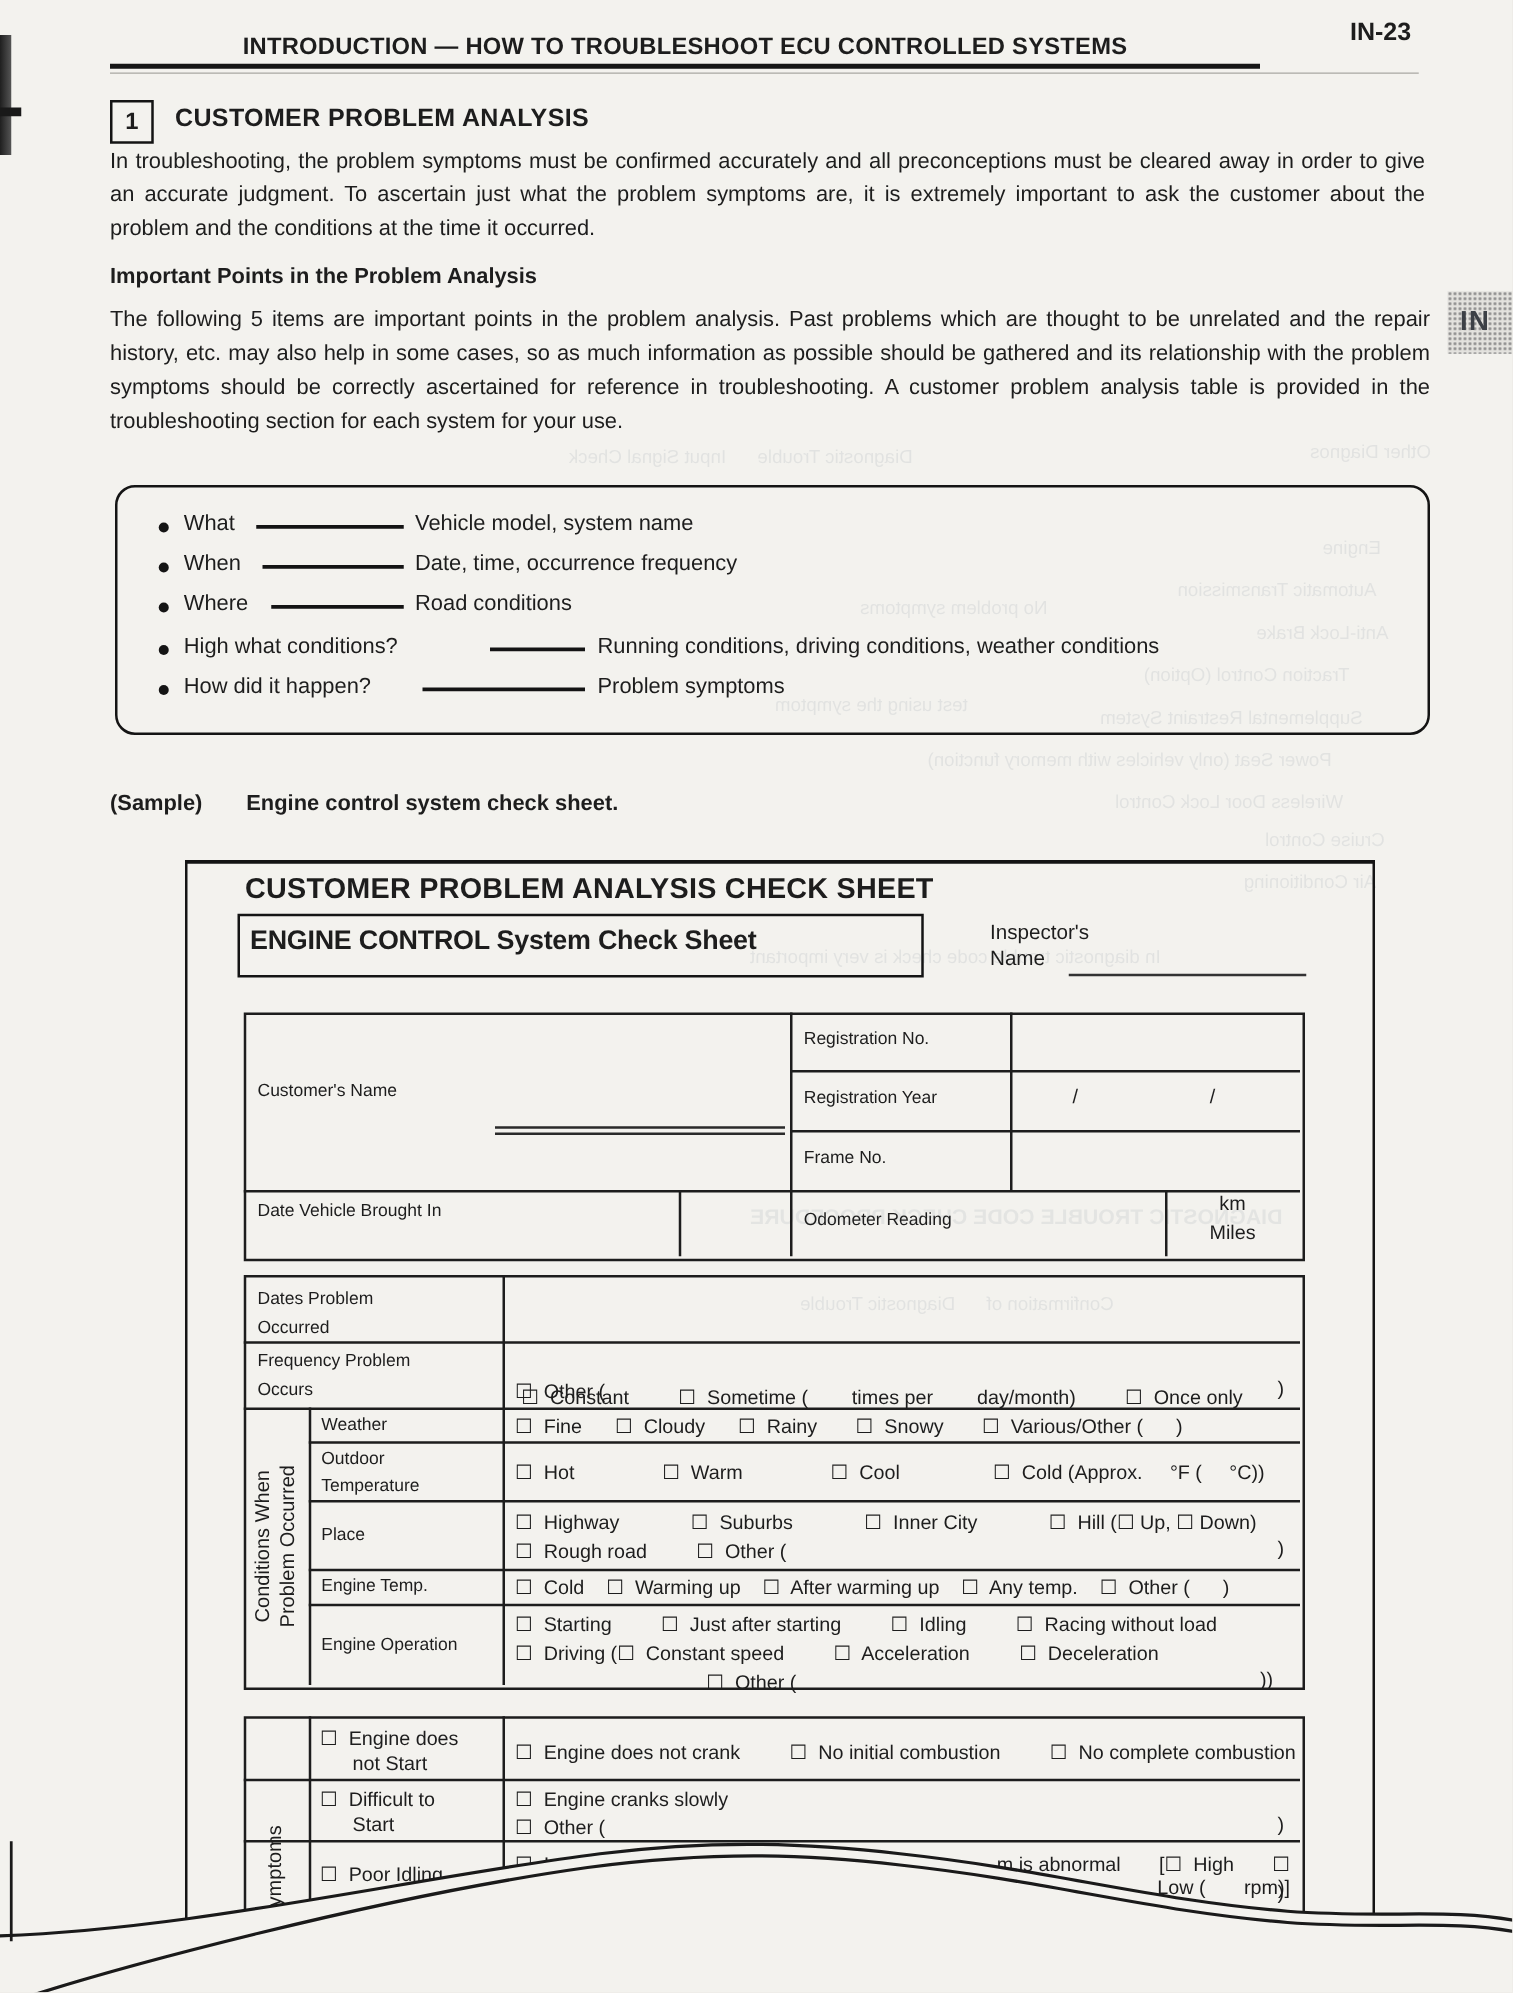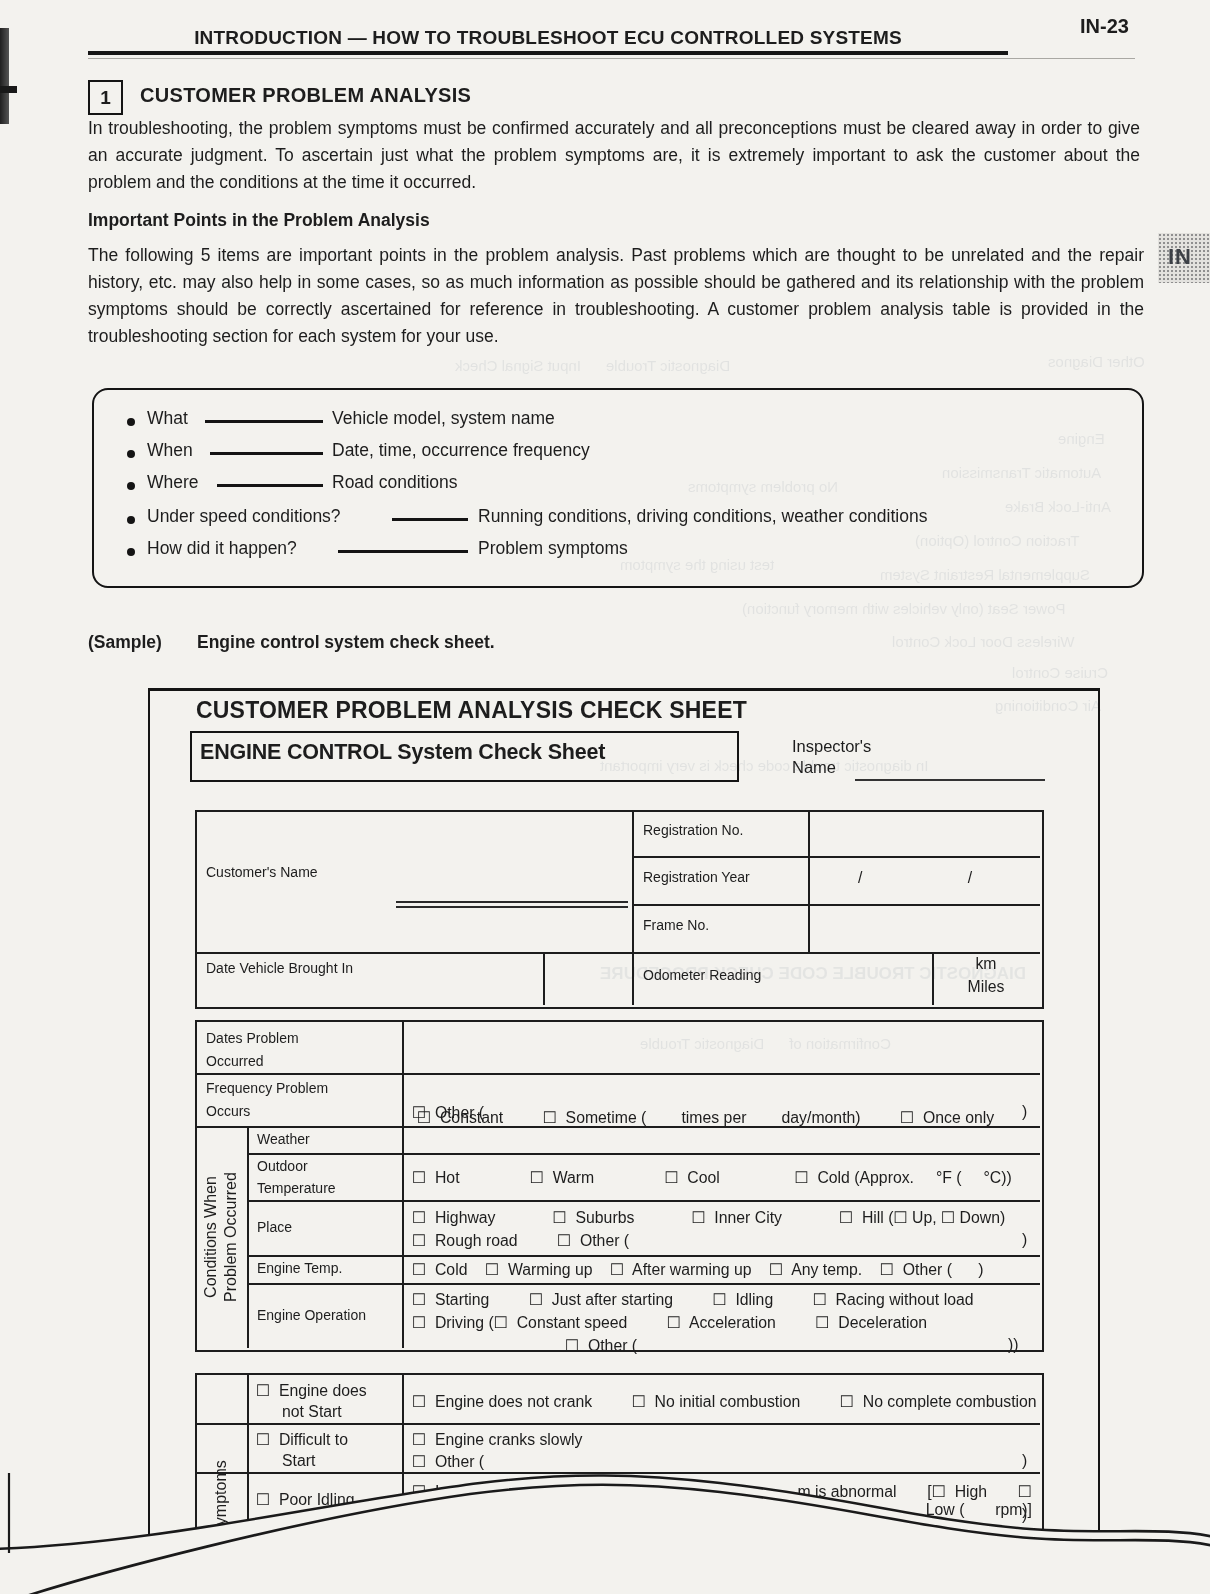--- a/index.html
+++ b/index.html
@@ -109,21 +109,21 @@
     <span class="abs pt-term" style="left:147px;top:440px;" data-bind="points_box.items.1.term">When</span>
     <div class="abs connector" style="left:210px;top:452px;width:113px;"></div>
     <span class="abs pt-desc" style="left:332px;top:440px;" data-bind="points_box.items.1.description">Date, time, occurrence frequency</span>
 
     <div class="abs bullet" style="left:127px;top:482px;"></div>
     <span class="abs pt-term" style="left:147px;top:472px;" data-bind="points_box.items.2.term">Where</span>
     <div class="abs connector" style="left:217px;top:484px;width:106px;"></div>
     <span class="abs pt-desc" style="left:332px;top:472px;" data-bind="points_box.items.2.description">Road conditions</span>
 
     <div class="abs bullet" style="left:127px;top:516px;"></div>
-    <span class="abs pt-term" style="left:147px;top:506px;" data-bind="points_box.items.3.term">Under speed conditions?</span>
+    <span class="abs pt-term" style="left:147px;top:506px;" data-bind="points_box.items.3.term">High what conditions?</span>
     <div class="abs connector" style="left:392px;top:518px;width:76px;"></div>
     <span class="abs pt-desc" style="left:478px;top:506px;" data-bind="points_box.items.3.description">Running conditions, driving conditions, weather conditions</span>
 
     <div class="abs bullet" style="left:127px;top:548px;"></div>
     <span class="abs pt-term" style="left:147px;top:538px;" data-bind="points_box.items.4.term">How did it happen?</span>
     <div class="abs connector" style="left:338px;top:550px;width:130px;"></div>
     <span class="abs pt-desc" style="left:478px;top:538px;" data-bind="points_box.items.4.description">Problem symptoms</span>
 
     <span class="abs sample-l" data-bind="sample_label">(Sample)</span>
     <span class="abs sample-t" data-bind="sample_caption">Engine control system check sheet.</span>
@@ -175,20 +175,21 @@
     <span class="abs cell-t" style="left:417px;top:1080px;margin-top:28px;" data-bind="sheet.problem.freq_line1">☐  Constant         ☐  Sometime (        times per        day/month)         ☐  Once only</span>
     <span class="abs cell-t" style="left:412px;top:1103px;" data-bind="sheet.problem.freq_line2">☐  Other (</span>
     <span class="abs close-p" style="left:1022px;top:1103px;" data-bind="sheet.problem.freq_close">)</span>
 
     <div class="vtext" style="left:101px;top:1217px;width:240px;">
       <div data-bind="sheet.problem.conditions_label1">Conditions When</div>
       <div data-bind="sheet.problem.conditions_label2">Problem Occurred</div>
     </div>
 
     <span class="abs lbl" style="left:257px;top:1131px;" data-bind="sheet.problem.weather_label">Weather</span>
+    <span class="abs cell-t" style="left:412px;top:1131px;" data-bind="sheet.problem.weather_line">☐  Fine      ☐  Cloudy      ☐  Rainy       ☐  Snowy       ☐  Various/Other (      )</span>
 
     <span class="abs lbl" style="left:257px;top:1158px;" data-bind="sheet.problem.outdoor_label1">Outdoor</span>
     <span class="abs lbl" style="left:257px;top:1180px;" data-bind="sheet.problem.outdoor_label2">Temperature</span>
     <span class="abs cell-t" style="left:412px;top:1168px;" data-bind="sheet.problem.outdoor_line">☐  Hot                ☐  Warm                ☐  Cool                 ☐  Cold (Approx.     °F (     °C))</span>
 
     <span class="abs lbl" style="left:257px;top:1219px;" data-bind="sheet.problem.place_label">Place</span>
     <span class="abs cell-t" style="left:412px;top:1208px;" data-bind="sheet.problem.place_line1">☐  Highway             ☐  Suburbs             ☐  Inner City             ☐  Hill (☐ Up, ☐ Down)</span>
     <span class="abs cell-t" style="left:412px;top:1231px;" data-bind="sheet.problem.place_line2">☐  Rough road         ☐  Other (</span>
     <span class="abs close-p" style="left:1022px;top:1231px;" data-bind="sheet.problem.place_close">)</span>
 

